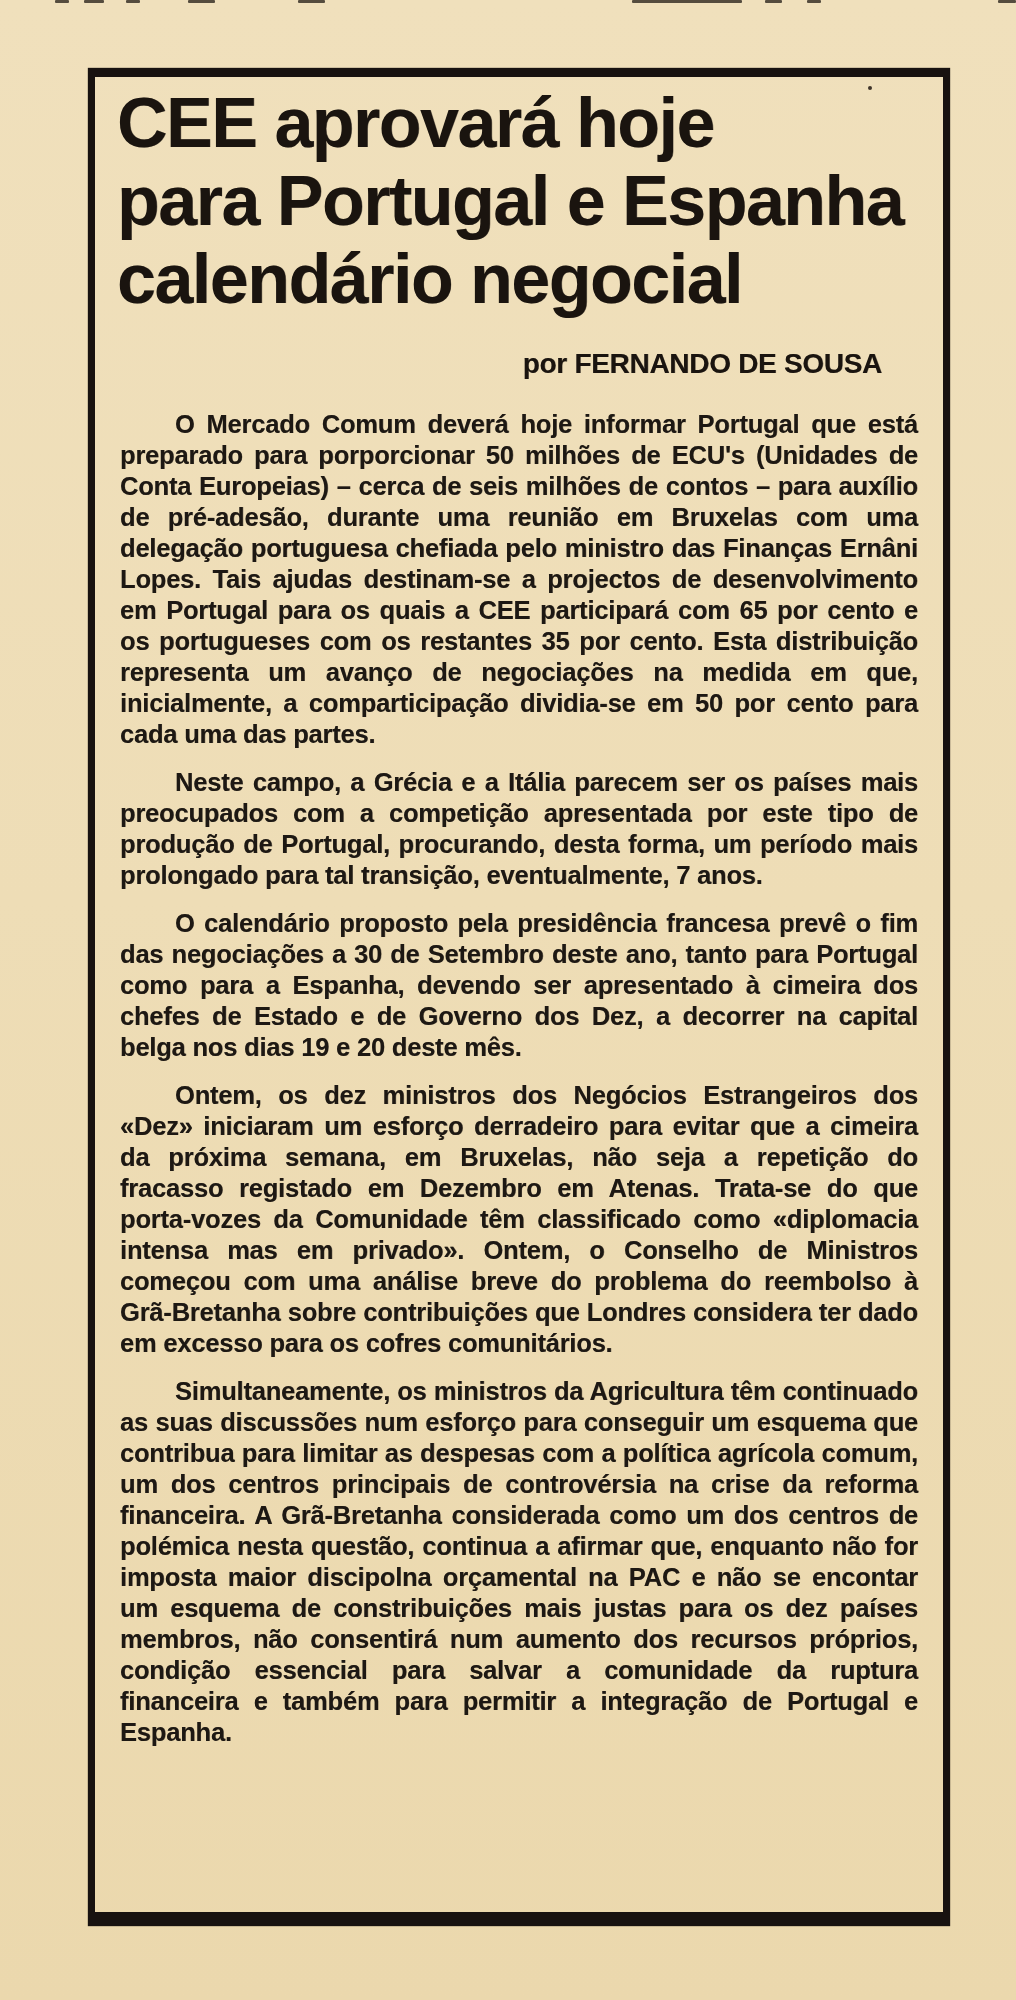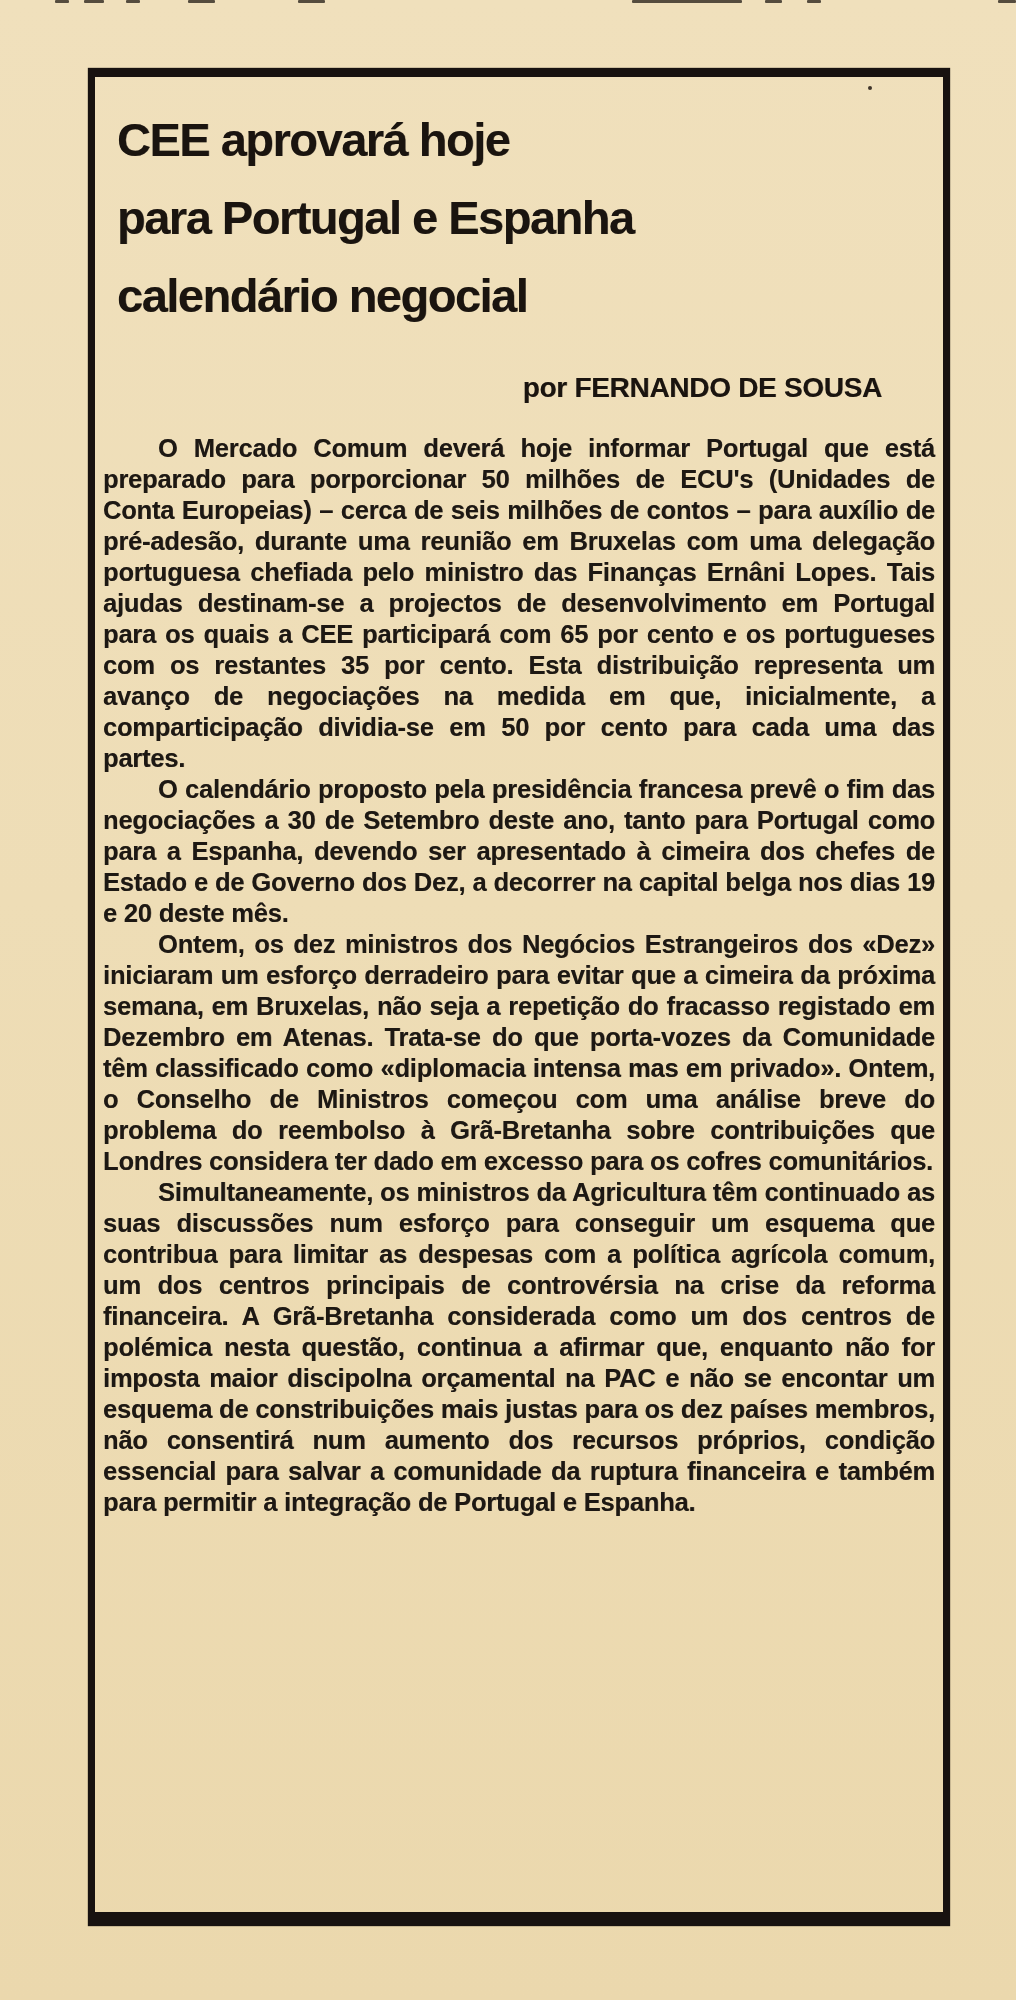--- a/index.html
+++ b/index.html
@@ -32,31 +32,31 @@
     border:solid #181210;
     border-width:9px 7px 14px 7px;
     box-shadow:0 0 1px #181210;
     overflow:hidden;
   }
   .clip-inner{
     padding:0 6px;
     color:#1c1712;
   }
   .headline{
-    margin:24px 0 0 16px;
-    font-size:47px;
+    margin:7px 0 0 16px;
+    font-size:70px;
     line-height:78px;
     font-weight:bold;
     letter-spacing:-1.5px;
     color:#1a140f;
     text-shadow:0.4px 0.4px 0 rgba(26,20,15,.45);
   }
   .headline span{display:block;}
   .byline{
-    margin:34px 55px 0 auto;
+    margin:27px 55px 0 auto;
     width:fit-content;
     font-size:28px;
     line-height:38px;
     font-weight:bold;
     letter-spacing:-0.3px;
     color:#1a140f;
     text-shadow:0.4px 0.4px 0 rgba(26,20,15,.5);
   }
   .byline span{display:block;}
   .article-body{
@@ -64,21 +64,21 @@
     padding:0 2px;
     font-size:25.5px;
     line-height:31px;
     font-weight:bold;
     letter-spacing:-0.2px;
     text-align:justify;
     color:#1d1813;
     text-shadow:0.35px 0.35px 0 rgba(29,24,19,.5);
   }
   .article-body p{
-    margin:0;
+    margin:17px;
     text-indent:55px;
   }
 </style>
 </head>
 <body>
 
 <div class="page">
 
   <div class="edge-mark" style="left:55px;width:14px;"></div>
   <div class="edge-mark" style="left:84px;width:20px;"></div>
@@ -99,20 +99,21 @@
         <span>para Portugal e Espanha</span>
         <span>calendário negocial</span>
       </h1>
 
       <div class="byline">
         <span>por FERNANDO DE SOUSA</span>
       </div>
 
       <div class="article-body">
         <p>O Mercado Comum deverá hoje informar Portugal que está preparado para porporcionar 50 milhões de ECU's (Unidades de Conta Europeias) – cerca de seis milhões de contos – para auxílio de pré-adesão, durante uma reunião em Bruxelas com uma delegação portuguesa chefiada pelo ministro das Finanças Ernâni Lopes. Tais ajudas destinam-se a projectos de desenvolvimento em Portugal para os quais a CEE participará com 65 por cento e os portugueses com os restantes 35 por cento. Esta distribuição representa um avanço de negociações na medida em que, inicialmente, a comparticipação dividia-se em 50 por cento para cada uma das partes.</p>
+        <p>Neste campo, a Grécia e a Itália parecem ser os países mais preocupados com a competição apresentada por este tipo de produção de Portugal, procurando, desta forma, um período mais prolongado para tal transição, eventualmente, 7 anos.</p>
         <p>O calendário proposto pela presidência francesa prevê o fim das negociações a 30 de Setembro deste ano, tanto para Portugal como para a Espanha, devendo ser apresentado à cimeira dos chefes de Estado e de Governo dos Dez, a decorrer na capital belga nos dias 19 e 20 deste mês.</p>
         <p>Ontem, os dez ministros dos Negócios Estrangeiros dos «Dez» iniciaram um esforço derradeiro para evitar que a cimeira da próxima semana, em Bruxelas, não seja a repetição do fracasso registado em Dezembro em Atenas. Trata-se do que porta-vozes da Comunidade têm classificado como «diplomacia intensa mas em privado». Ontem, o Conselho de Ministros começou com uma análise breve do problema do reembolso à Grã-Bretanha sobre contribuições que Londres considera ter dado em excesso para os cofres comunitários.</p>
         <p>Simultaneamente, os ministros da Agricultura têm continuado as suas discussões num esforço para conseguir um esquema que contribua para limitar as despesas com a política agrícola comum, um dos centros principais de controvérsia na crise da reforma financeira. A Grã-Bretanha considerada como um dos centros de polémica nesta questão, continua a afirmar que, enquanto não for imposta maior discipolna orçamental na PAC e não se encontar um esquema de constribuições mais justas para os dez países membros, não consentirá num aumento dos recursos próprios, condição essencial para salvar a comunidade da ruptura financeira e também para permitir a integração de Portugal e Espanha.</p>
       </div>
 
     </div>
   </div>
 
 </div>
 

